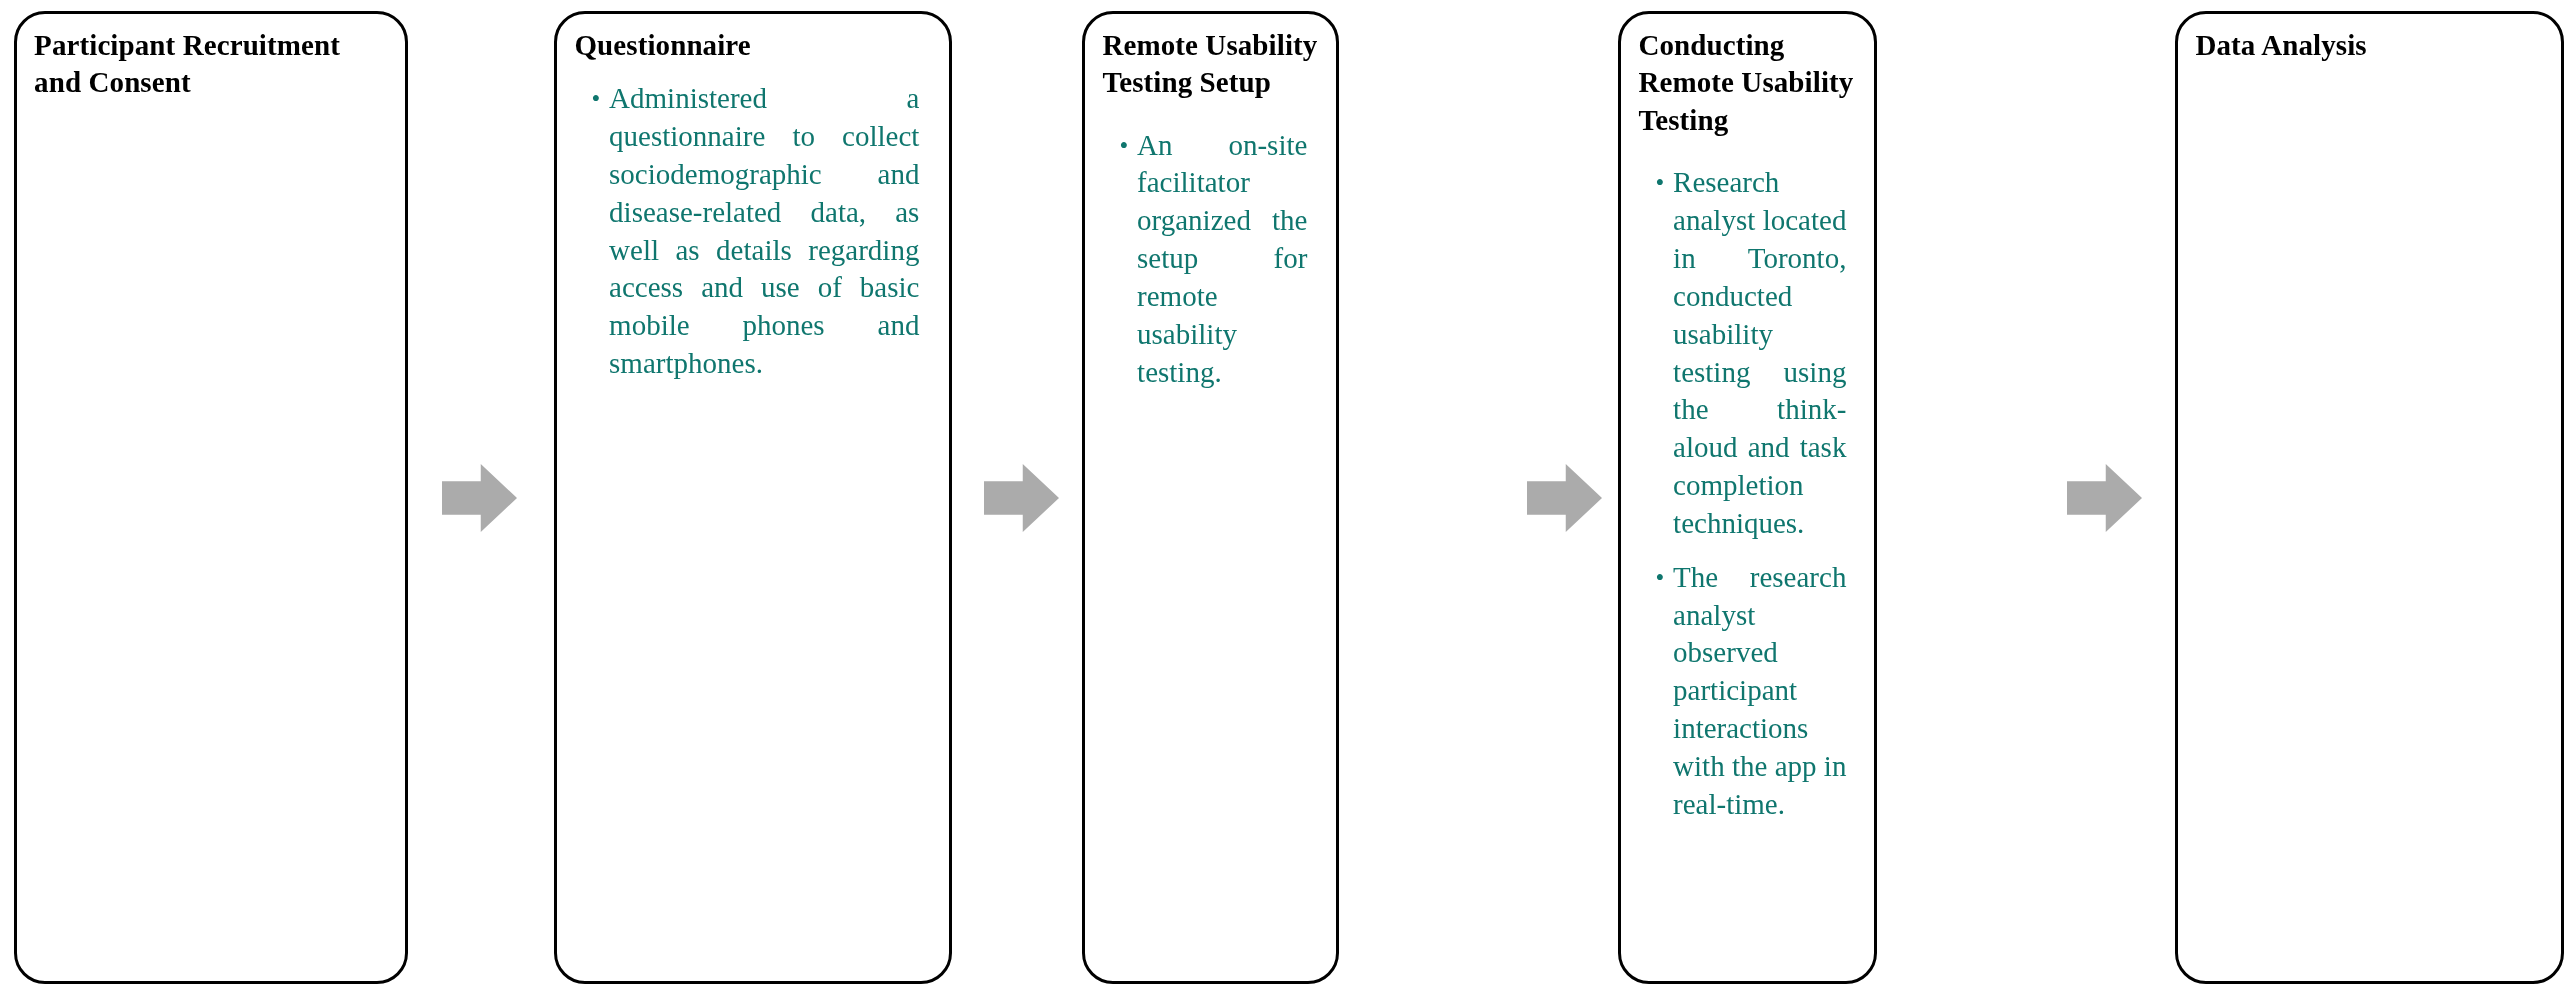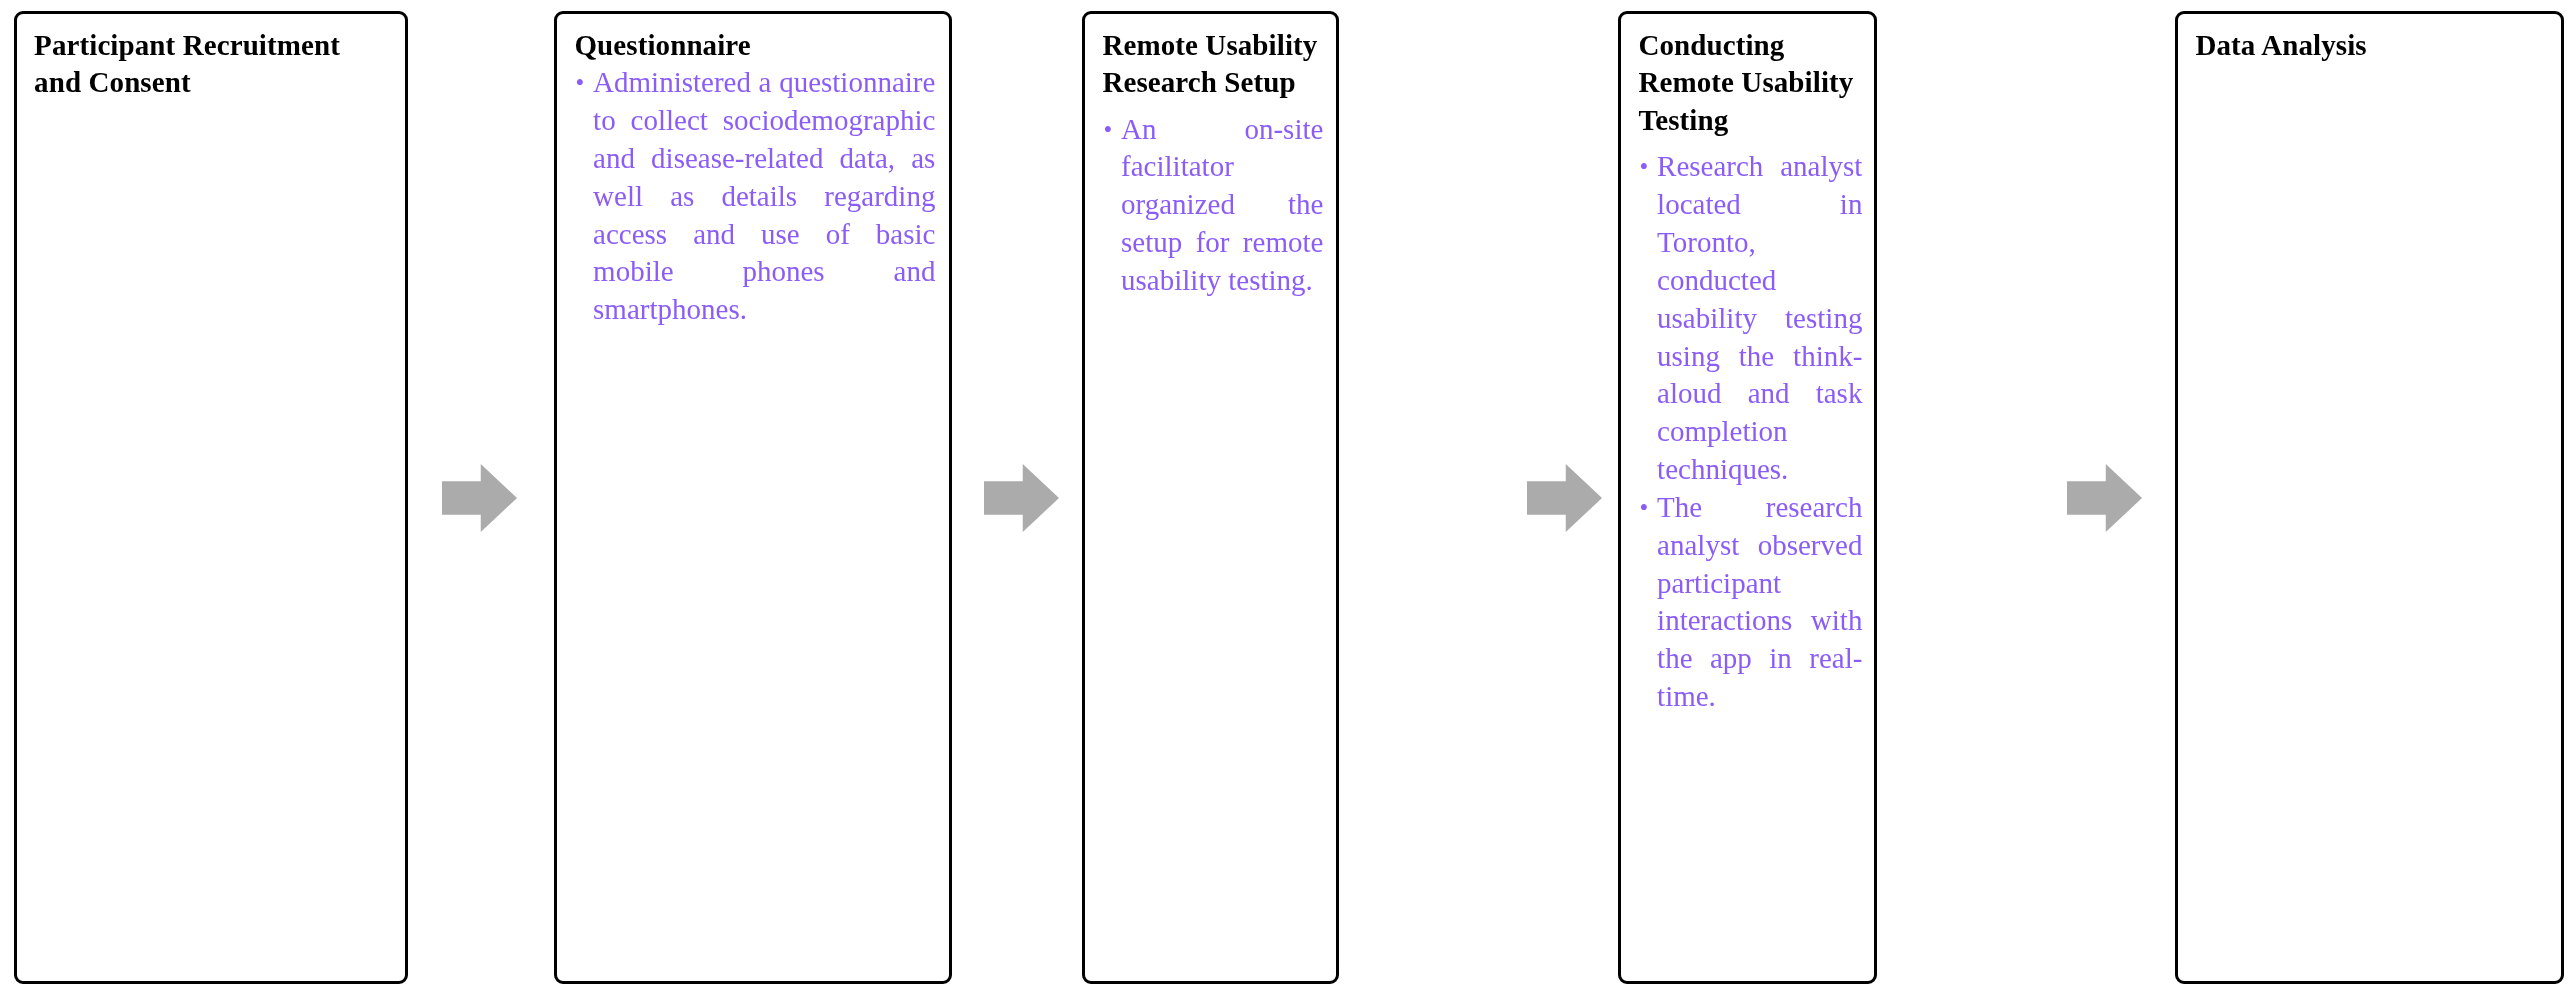--- a/index.html
+++ b/index.html
@@ -21,21 +21,21 @@
     height: 998px;
     background: #ffffff;
   }
 
   
   .process-box {
     position: absolute;
     box-sizing: border-box;
     background: #ffffff;
     border: 3.1px solid #000000;
-    border-radius: 9px;
+    border-radius: 31px;
     overflow: hidden;
   }
 
   .box-title {
     font-weight: bold;
     font-size: 29px;
     line-height: 1.30;
     color: #000000;
     margin: 0;
     padding: 0;
@@ -44,23 +44,23 @@
 
   .bullet-list {
     list-style: none;
     margin: 0;
     padding: 0;
   }
   .bullet-item {
     position: relative;
     font-size: 29px;
     line-height: 1.305;
-    color: #8b5cf6;
+    color: #0f766e;
     padding-left: 18.7px;
-    margin: 0;
+    margin: 16px;
     text-align: justify;
     -webkit-hyphens: none;
     hyphens: none;
     word-break: break-word;
     overflow-wrap: break-word;
   }
   .bullet-item::before {
     content: "\2022";
     position: absolute;
     left: 1.2px;
@@ -125,21 +125,21 @@
       </ul>
     </div>
   </div>
 
   <svg class="flow-arrow arrow-2" viewBox="0 0 120 110" preserveAspectRatio="none" aria-hidden="true">
     <polygon points="0,28 62,28 62,0 120,55 62,110 62,82 0,82" fill="#ABABAB"></polygon>
   </svg>
 
   <div class="process-box box-3">
     <div class="box-inner inner-3">
-      <div class="box-title">Remote Usability Research Setup</div>
+      <div class="box-title">Remote Usability Testing Setup</div>
       <div class="title-gap"></div>
       <ul class="bullet-list">
         <li class="bullet-item">An on-site facilitator organized the setup for remote usability testing.</li>
       </ul>
     </div>
   </div>
 
   <svg class="flow-arrow arrow-3" viewBox="0 0 120 110" preserveAspectRatio="none" aria-hidden="true">
     <polygon points="0,28 62,28 62,0 120,55 62,110 62,82 0,82" fill="#ABABAB"></polygon>
   </svg>

